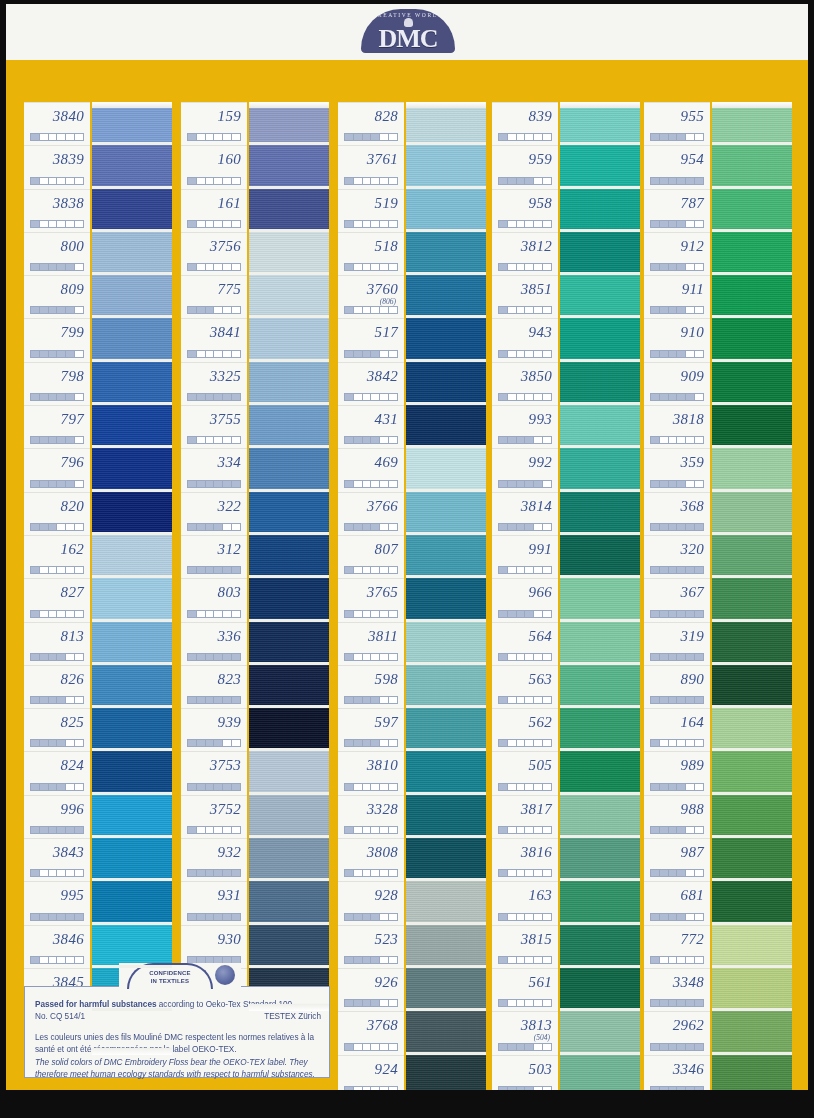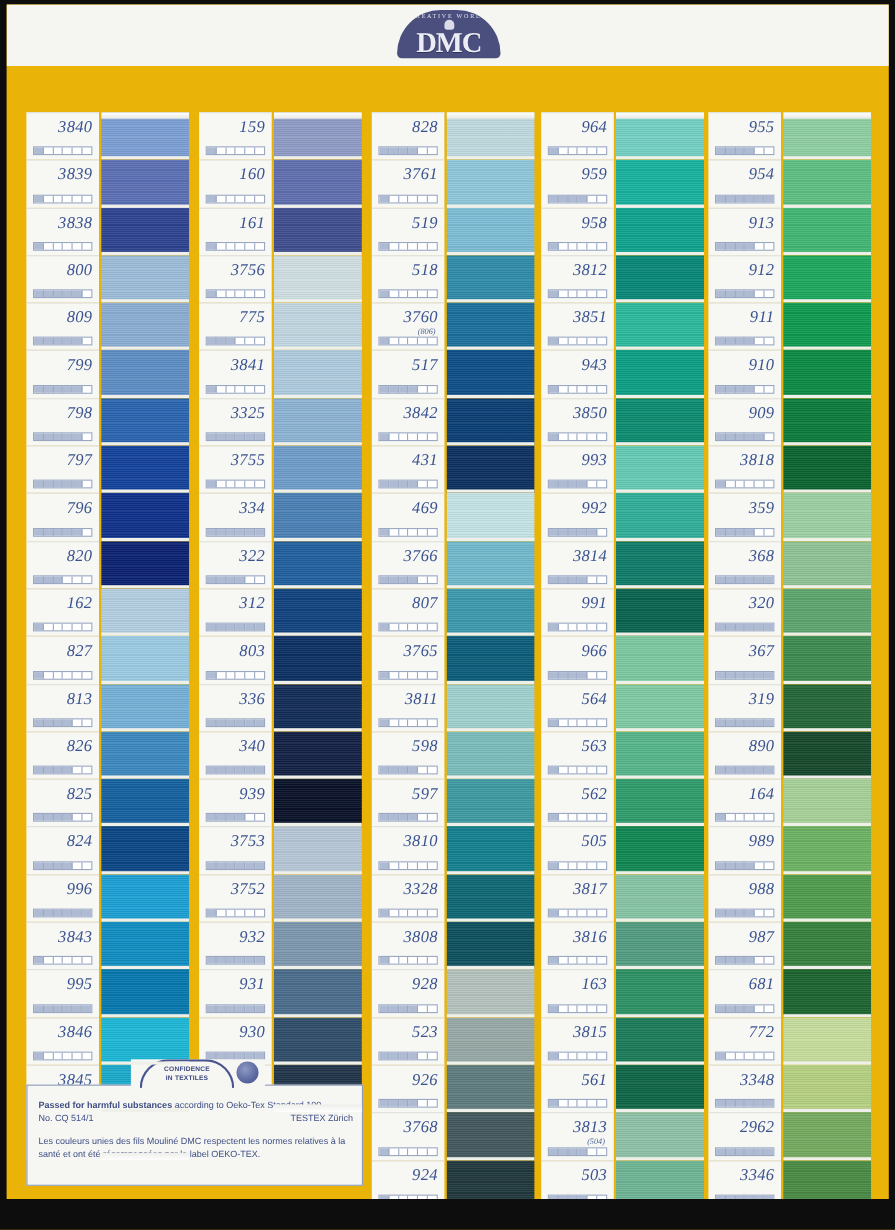--- a/index.html
+++ b/index.html
@@ -857,21 +857,21 @@
                 <i class="on"></i>
               </div>
             </div>
             <div class="swatch-cell">
               <div class="thread" style="background: rgb(17, 43, 85);"></div>
               <div class="thread-gap"></div>
             </div>
           </div>
           <div class="swatch-row">
             <div class="label-cell">
-              <div class="code">340</div>
+              <div class="code">823</div>
               <div class="needle-bar">
                 <i class="on"></i>
                 <i class="on"></i>
                 <i class="on"></i>
                 <i class="on"></i>
                 <i class="on"></i>
                 <i class="on"></i>
               </div>
             </div>
             <div class="swatch-cell">
@@ -1407,21 +1407,21 @@
           </div>
           <div class="swatch-row"></div>
           <div class="swatch-row"></div>
         </div>
       </div>
       <div class="color-column" style="left: 486px;">
         <div class="col-header"></div>
         <div class="swatch-list">
           <div class="swatch-row">
             <div class="label-cell">
-              <div class="code">964</div>
+              <div class="code">839</div>
               <div class="needle-bar">
                 <i class="on"></i>
                 <i></i>
                 <i></i>
                 <i></i>
                 <i></i>
                 <i></i>
               </div>
             </div>
             <div class="swatch-cell">
@@ -1850,21 +1850,21 @@
                 <i class="on"></i>
               </div>
             </div>
             <div class="swatch-cell">
               <div class="thread" style="background: rgb(94, 190, 130);"></div>
               <div class="thread-gap"></div>
             </div>
           </div>
           <div class="swatch-row">
             <div class="label-cell">
-              <div class="code">913</div>
+              <div class="code">787</div>
               <div class="needle-bar">
                 <i class="on"></i>
                 <i class="on"></i>
                 <i class="on"></i>
                 <i class="on"></i>
                 <i></i>
                 <i></i>
               </div>
             </div>
             <div class="swatch-cell">
@@ -2236,16 +2236,17 @@
     </div>
     <div id="cert-body">
       <div class="cert-line1">
         <b>Passed for harmful substances</b><span> according to Oeko-Tex Standard 100</span>
       </div>
       <div class="cert-line1">
         <span class="cert-testex">TESTEX Zürich</span>
         <span>No. CQ 514/1</span>
       </div>
       <div class="cert-para">Les couleurs unies des fils Mouliné DMC respectent les normes relatives à la santé et ont été récompensées par le label OEKO-TEX.</div>
+      <div class="cert-para it">The solid colors of DMC Embroidery Floss bear the OEKO-TEX label. They therefore meet human ecology standards with respect to harmful substances.</div>
     </div>
   </div>
 
 </div>
 
 </body></html>

